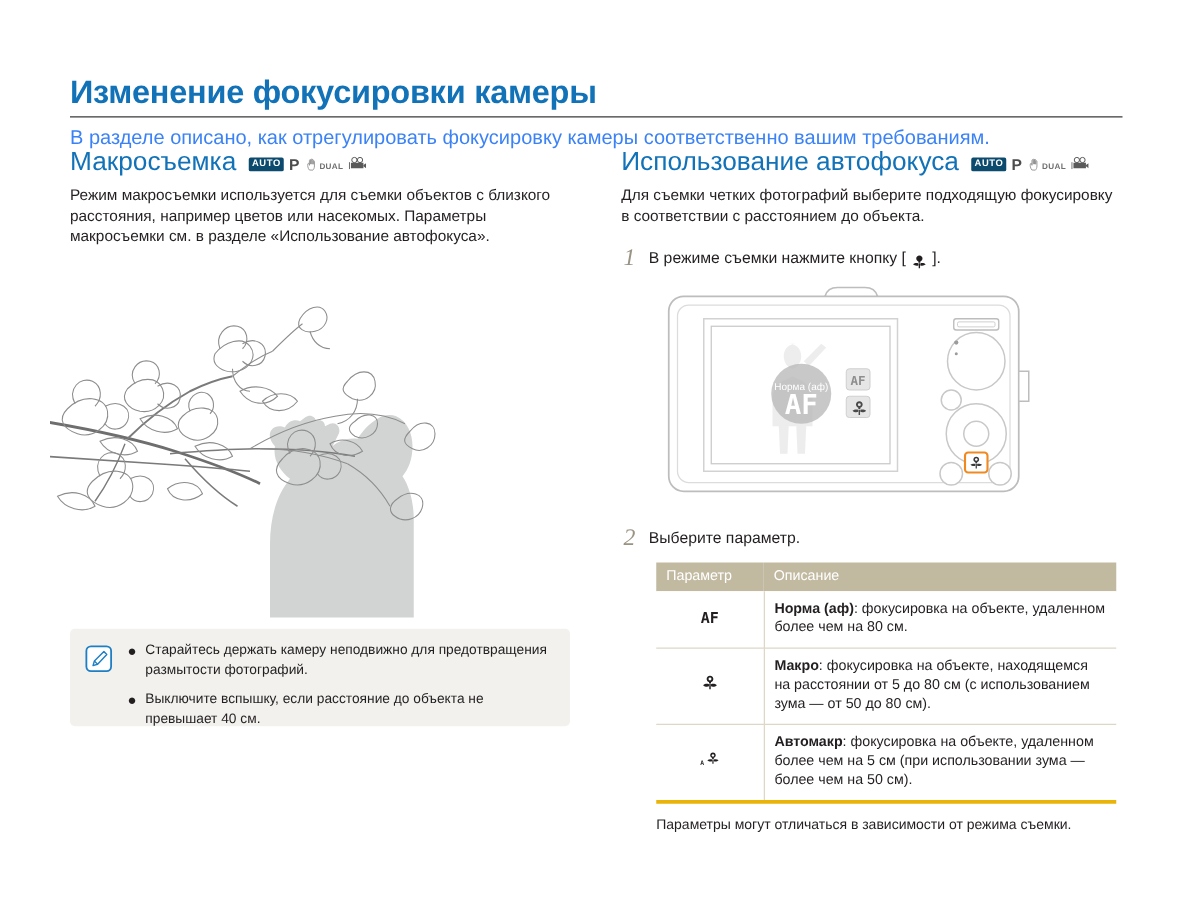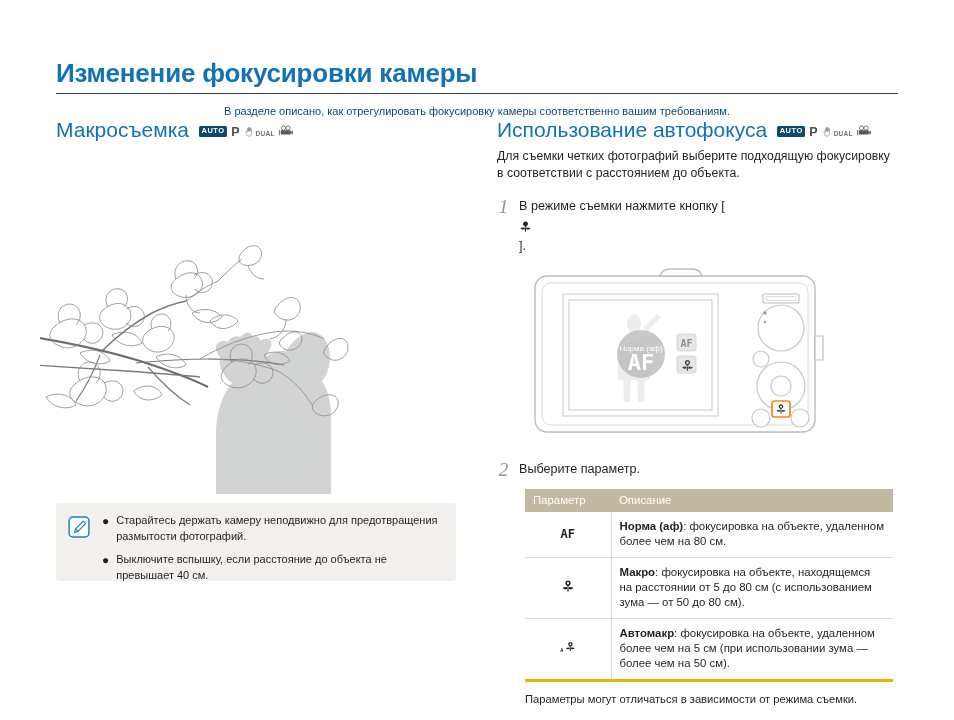--- a/index.html
+++ b/index.html
@@ -11,21 +11,21 @@
   .page{position:relative;width:954px;height:720px;}
 
   
   .title-block{position:absolute;left:56px;top:36px;width:842px;margin-top:22px;}
   .page-title{
     font-size:26px;font-weight:bold;color:#1272b8;letter-spacing:-0.2px;
     line-height:30px;margin:0;
   }
   .title-rule{margin-top:5px;border-top:1.4px solid #3a3a3a;width:842px;}
   .intro{
-    margin-top:9px;font-size:11px;line-height:16px;color:#0c4a6e;text-align:center;
+    margin-top:9px;font-size:16px;line-height:16px;color:#3b82f6;
   }
 
   
   .col-left{position:absolute;left:56px;top:120px;width:410px;}
   .col-right{position:absolute;left:497px;top:120px;width:400px;}
 
   .sec-head{display:flex;align-items:center;gap:10px;}
   .sec-title{font-size:21px;color:#1272b8;line-height:20px;white-space:nowrap;}
   .mode-icons{display:flex;align-items:center;gap:4px;margin-top:3px;}
 
@@ -56,21 +56,21 @@
   .note-bullet{flex:0 0 auto;color:#231f20;font-size:12px;line-height:16px;}
   .note-text{font-size:11px;line-height:15.5px;color:#231f20;}
 
   
   .step{display:flex;gap:9px;align-items:flex-start;margin-top:16px;}
   .step-num{
     font-size:19px;color:#9a9384;line-height:20px;font-style:italic;
     font-family:"Liberation Serif",serif;flex:0 0 auto;width:13px;text-align:center;
   }
   .step-text{font-size:12.6px;line-height:19px;color:#231f20;
-             display:flex;align-items:flex-start;gap:4px;flex-direction:column;}
+             display:flex;align-items:flex-end;gap:4px;}
 
   .inline-macro{
     display:inline-flex;align-items:center;justify-content:center;
     width:13px;height:13px;vertical-align:-2px;
   }
 
   
   .camera-fig{margin:10px 0 0 28px;width:300px;height:178px;}
 
   
@@ -130,20 +130,21 @@
             <circle cx="9" cy="6" r="4.2" fill="none" stroke="#5a5a5a" stroke-width="1.6"></circle>
             <circle cx="18" cy="6" r="4.2" fill="none" stroke="#5a5a5a" stroke-width="1.6"></circle>
             <path d="M3.5 10.5 h20 v8.5 h-20 z" fill="#5a5a5a"></path>
             <path d="M23.5 14 l4.2 -3 v8 l-4.2 -3 z" fill="#5a5a5a"></path>
             <path d="M1 9.5 v11" stroke="#5a5a5a" stroke-width="1.6"></path>
           </svg>
         </span>
       </div>
     </div>
 
+    <div class="body-text">Режим макросъемки используется для съемки объектов с близкого расстояния, например цветов или насекомых. Параметры макросъемки см. в разделе «Использование автофокуса».</div>
   </div>
 
   <div class="illus">
     <svg width="430" height="280" viewBox="0 0 430 280">
       <g>
         <path fill="#d2d4d3" d="M176 279 L176 220 C176 198 182 180 192 168 C184 162 178 152 180 142 C176 138 174 132 178 128
           C180 126 184 125 188 127 C190 122 196 120 200 122 L204 119 C208 116 212 118 213 122 C216 120 220 122 220 126
           L224 124 C229 122 233 127 231 132 L226 142 C230 138 238 135 246 136 C250 130 255 124 262 120
           C266 117 272 116 277 118 C286 122 290 132 290 142 C290 152 287 160 282 166 C288 175 291 188 291 200
           L291 279 Z"></path>

